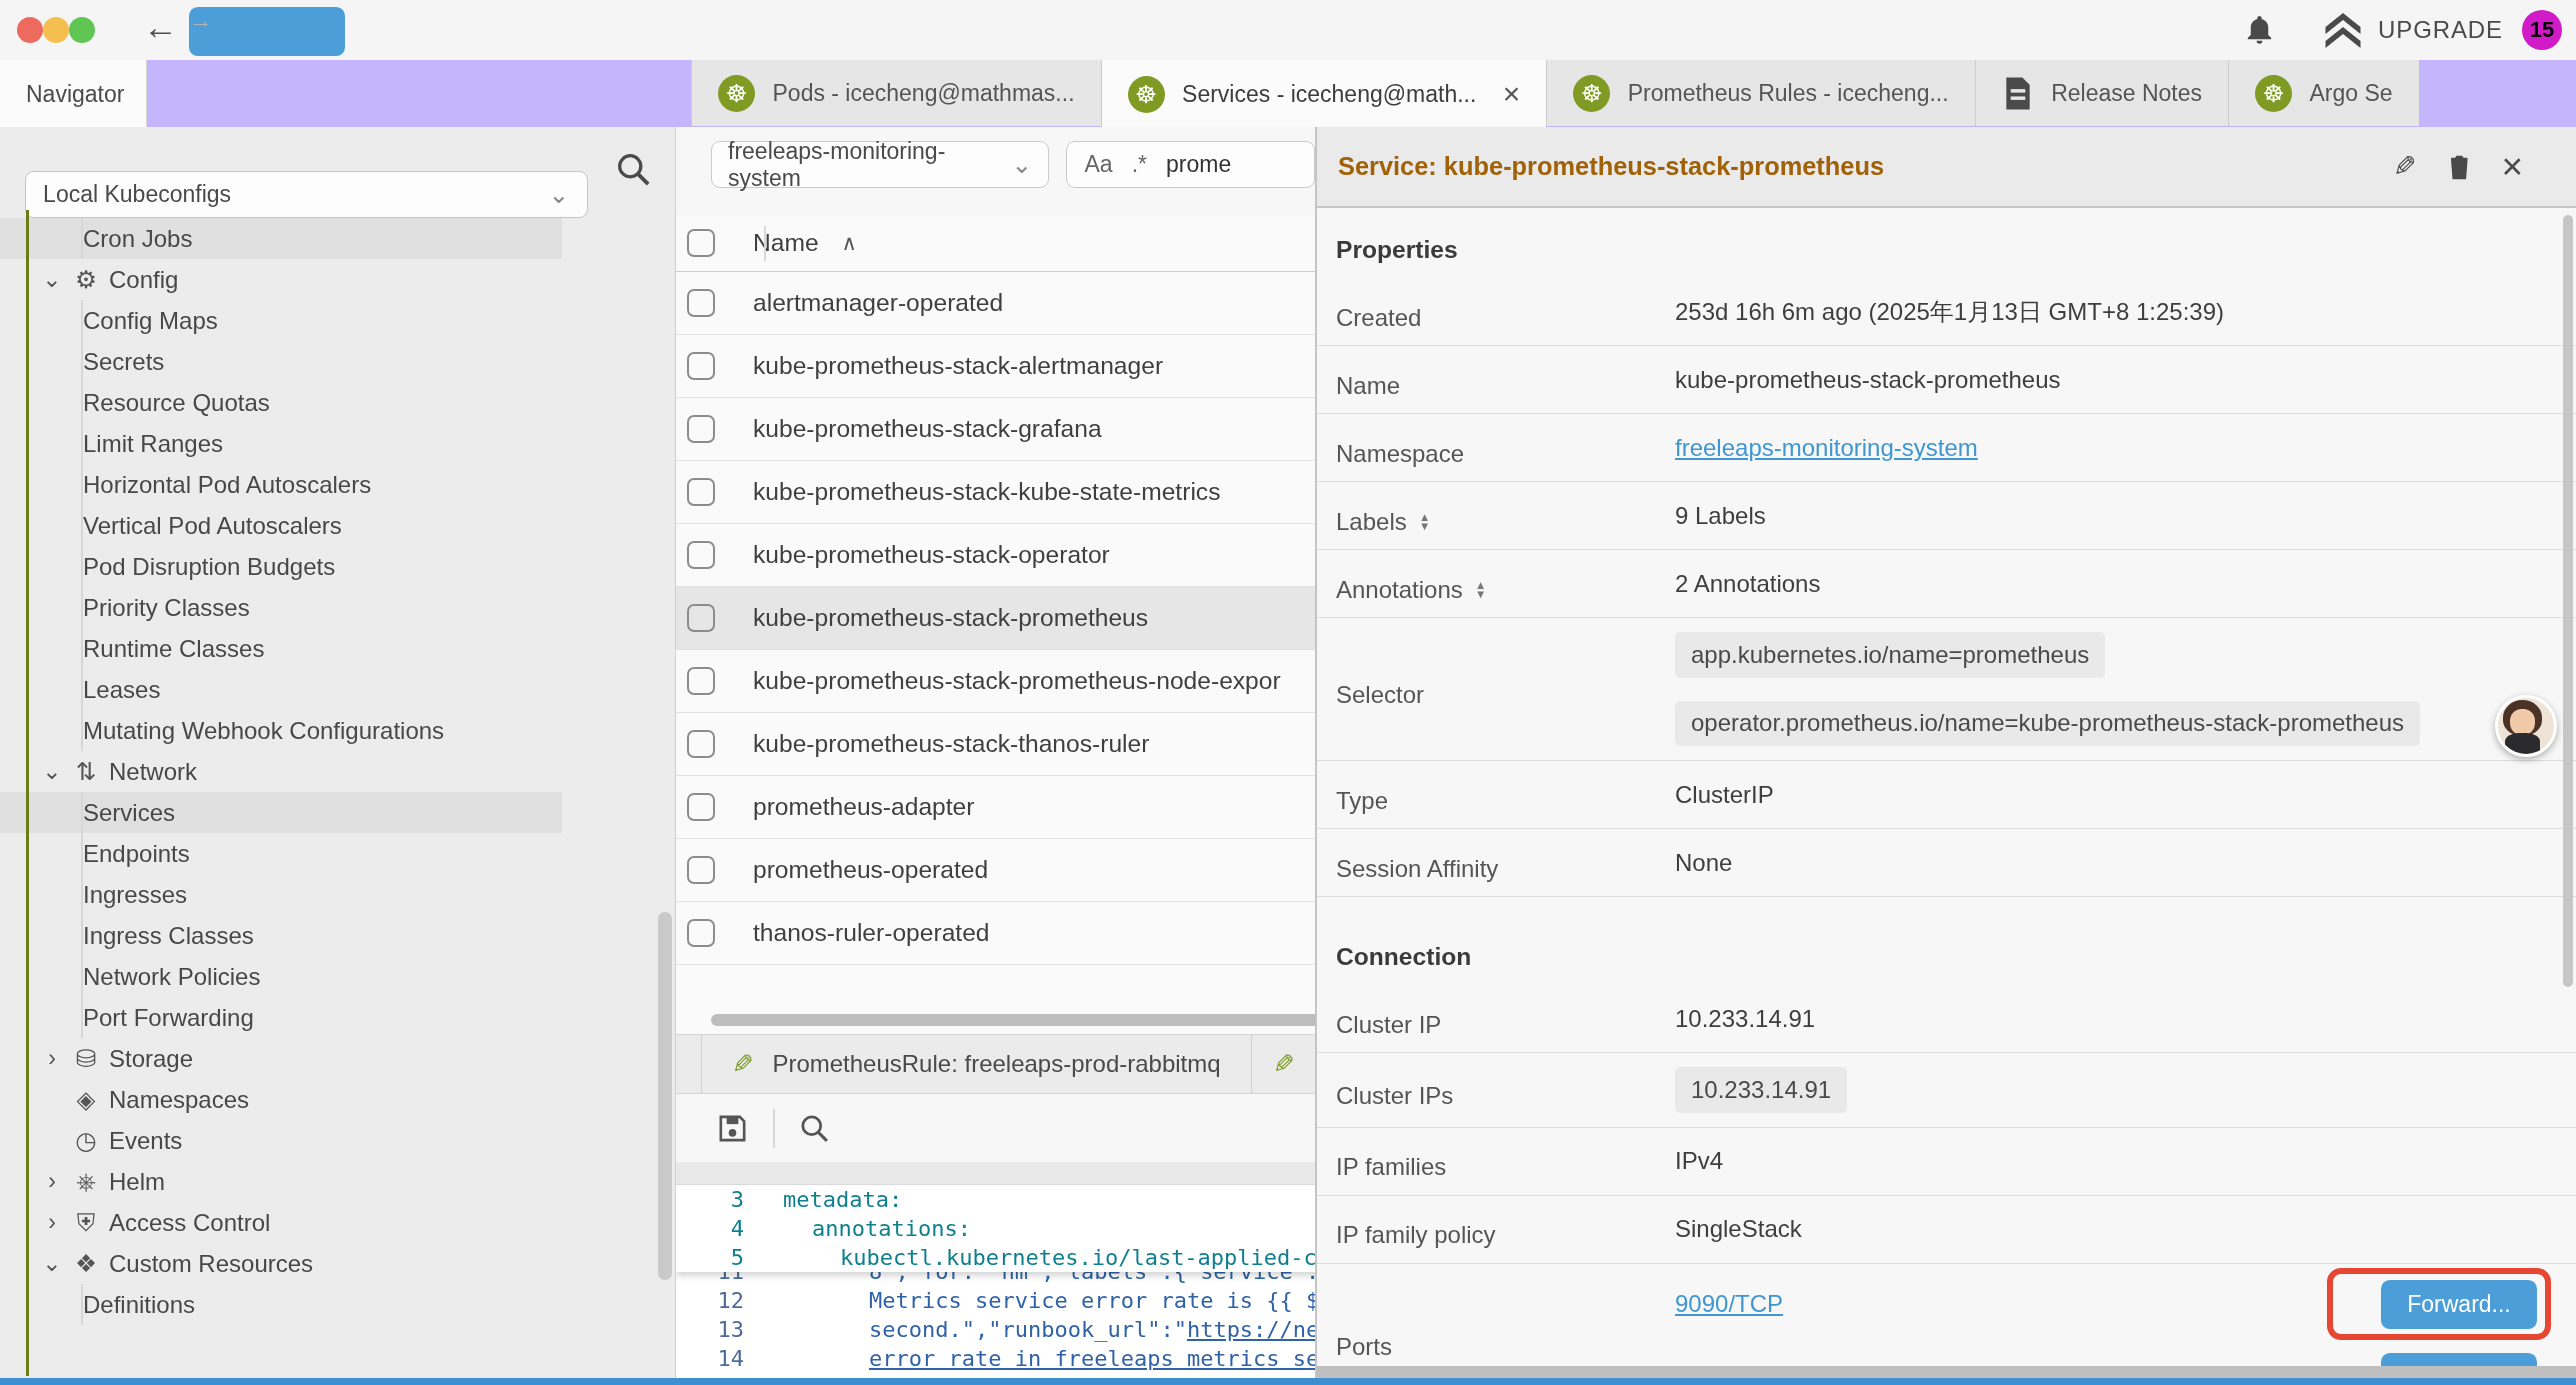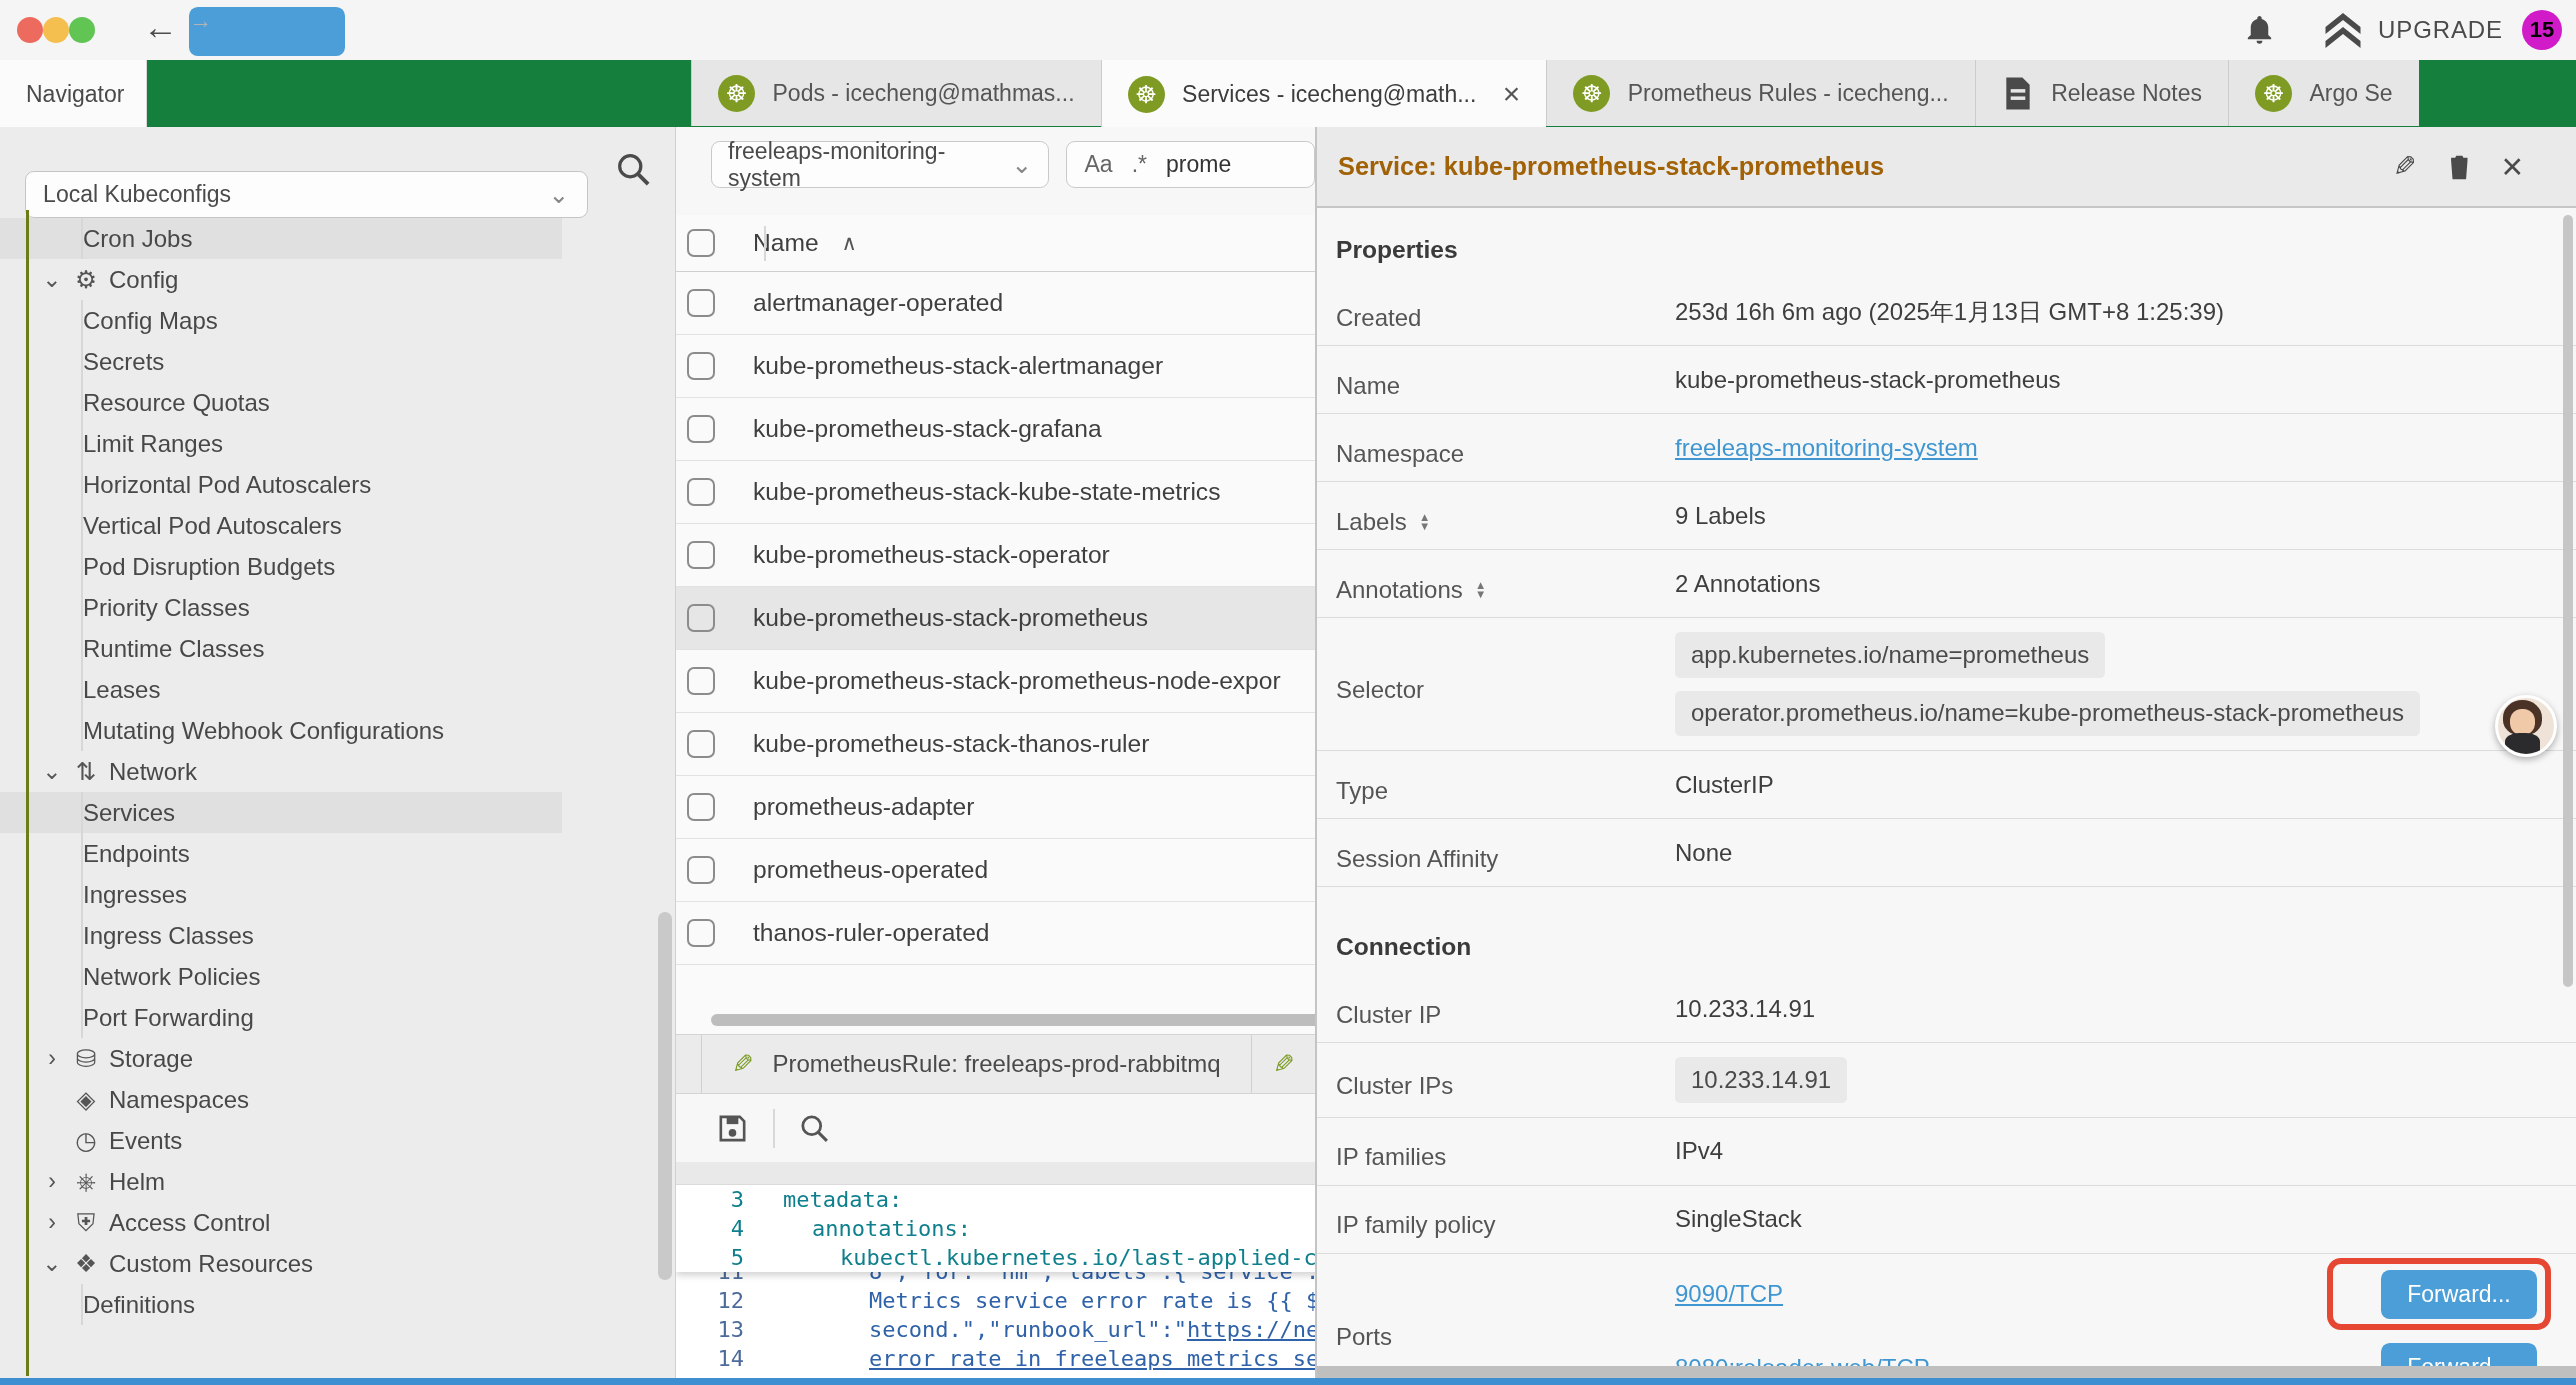--- a/index.html
+++ b/index.html
@@ -12,21 +12,21 @@
   .light.yellow{left:43px;background:#f4bf4f;}
   .light.green{left:69px;background:#61c554;}
   .navarrow{position:absolute;top:7px;font-size:35px;color:#4c4c4c;}
   .navarrow.fwd{color:#b3b3b3;}
   .bell{position:absolute;left:2242px;top:12.3px;}
   .upgrade{position:absolute;left:2322px;top:10.5px;display:flex;align-items:center;gap:14px;cursor:pointer;}
   .upgrade .txt{font-size:24px;color:#4a4a4a;letter-spacing:0.9px;}
   .userbadge{position:absolute;left:2522px;top:9.6px;width:40px;height:40px;border-radius:50%;background:#d21bc8;
              color:#000000;font-size:22px;display:flex;align-items:center;justify-content:center;font-weight:bold;}
   
-  .tabbar{position:absolute;left:0;top:60px;width:2576px;height:68px;background:#15803d;border-bottom:1.8px solid #bfbfbf;box-sizing:border-box;}
+  .tabbar{position:absolute;left:0;top:60px;width:2576px;height:68px;background:#c4b5fd;border-bottom:1.8px solid #bfbfbf;box-sizing:border-box;}
   .navtab{position:absolute;left:0;top:0;width:147px;height:68px;background:#fbfbfb;border-right:1.8px solid #d8d8d8;
           display:flex;align-items:center;padding-left:26px;box-sizing:border-box;font-size:23px;color:#4a4a4a;}
   .tabs{position:absolute;left:691px;top:0;height:68px;display:flex;}
   .tab{height:66px;display:flex;align-items:center;gap:17.5px;padding:0 26px;background:#e6e6e6;
        border-left:1.8px solid #cccccc;font-size:23px;color:#555;white-space:nowrap;cursor:pointer;box-sizing:border-box;}
   .tab.active{background:#fbfbfb;height:68px;color:#3c3c3c;}
   .tab.italic .tlabel{}
   .k8icon{width:37px;height:37px;border-radius:50%;background:#7f9b24;color:#fff;font-size:24.6px;
           display:flex;align-items:center;justify-content:center;flex-shrink:0;}
   .tclose{font-size:30px;color:#555;margin-left:8.8px;}
@@ -101,21 +101,21 @@
   .hicon{font-size:28px;color:#4a4a4a;cursor:pointer;}
   .dcontent{position:absolute;left:0;top:83px;width:100%;bottom:19px;overflow:hidden;}
   .dheading{font-size:24.6px;font-weight:bold;color:#3a3a3a;padding:26px 0 14px 19px;}
   .dheading.gap{padding-top:46px;}
   .drow{display:flex;align-items:center;min-height:68px;border-bottom:1.8px solid #dcdcdc;box-sizing:border-box;margin:0 0 0 0;}
   .drow.last{border-bottom:none;}
   .dlabel{width:358px;flex-shrink:0;padding-left:19px;font-size:24px;color:#555;display:flex;align-items:center;gap:12.3px;box-sizing:border-box;margin-top:12px;}
   .sorticon{display:flex;flex-direction:column;line-height:8.8px;font-size:11.4px;color:#777;}
   .dvalue{font-size:24px;color:#3e3e3e;flex:1;}
   .dvalue a{color:#3f96d1;}
-  .badgecol{display:flex;flex-direction:column;gap:13px;padding:14px 0;}
+  .badgecol{display:flex;flex-direction:column;gap:23px;padding:14px 0;}
   .badge{background:#e9e9e9;color:#4a4a4a;font-size:24px;padding:8.8px 16px;border-radius:5.3px;width:max-content;max-width:859px;white-space:nowrap;}
   .portcol{display:flex;flex-direction:column;gap:10.5px;padding:8.8px 0;flex:1;}
   .portline{display:flex;align-items:center;height:63px;}
   .btnwrap{position:relative;margin-left:auto;margin-right:39px;}
   .fwd{width:156px;height:49px;background:#4b9ed7;color:#fff;border:none;border-radius:8.8px;font-size:23px;
        font-family:"Liberation Sans",sans-serif;cursor:pointer;}
   .redbox{position:absolute;left:-54px;top:-11.4px;right:-14px;bottom:-11.4px;border:6.1px solid #e54733;border-radius:14px;pointer-events:none;}
   .dvthumb{position:absolute;right:2.6px;top:88px;width:10.5px;height:772px;background:#c6c6c6;border-radius:5.3px;z-index:12;}
   .dbottomstrip{position:absolute;left:0;bottom:7px;width:100%;height:12.3px;background:#bfbfbf;z-index:12;}
   .avatar{position:absolute;left:1178px;top:568px;width:56px;height:56px;border-radius:50%;background:#efe3d8;

